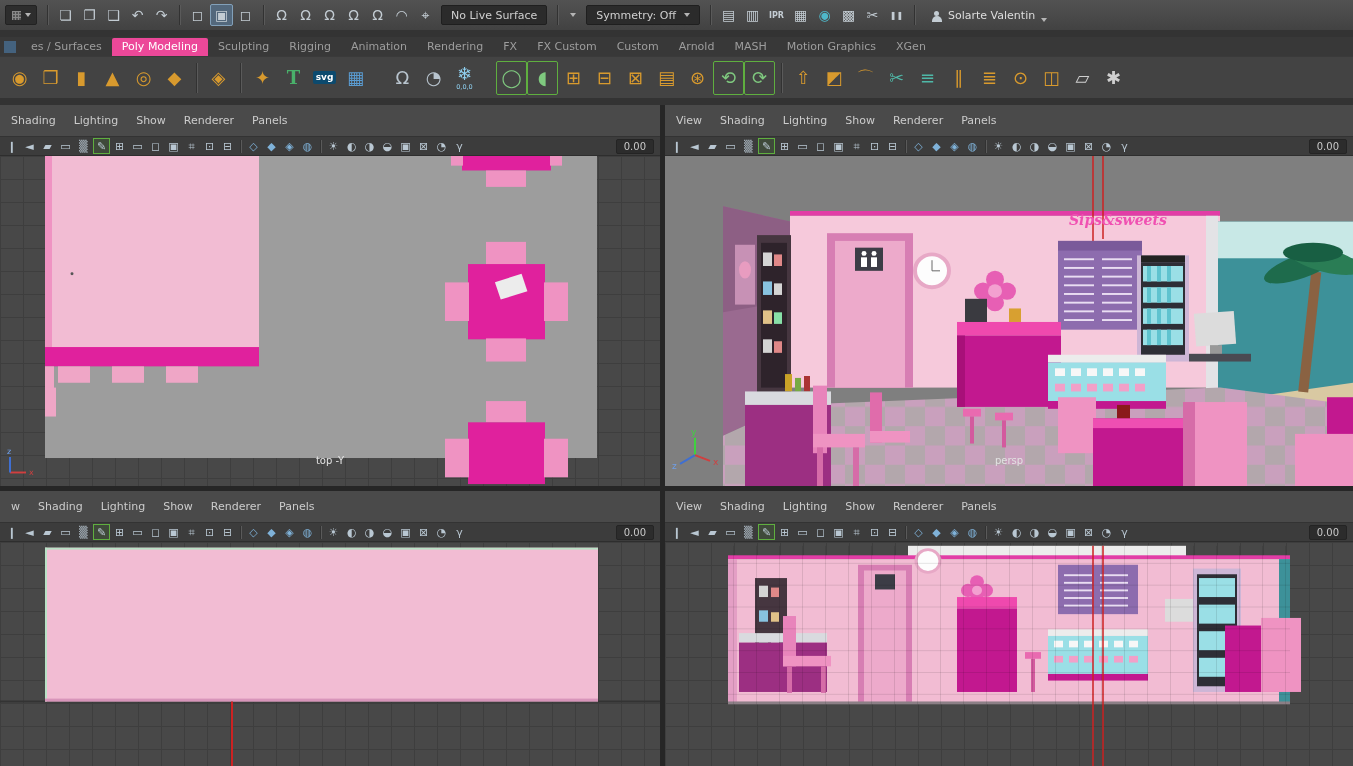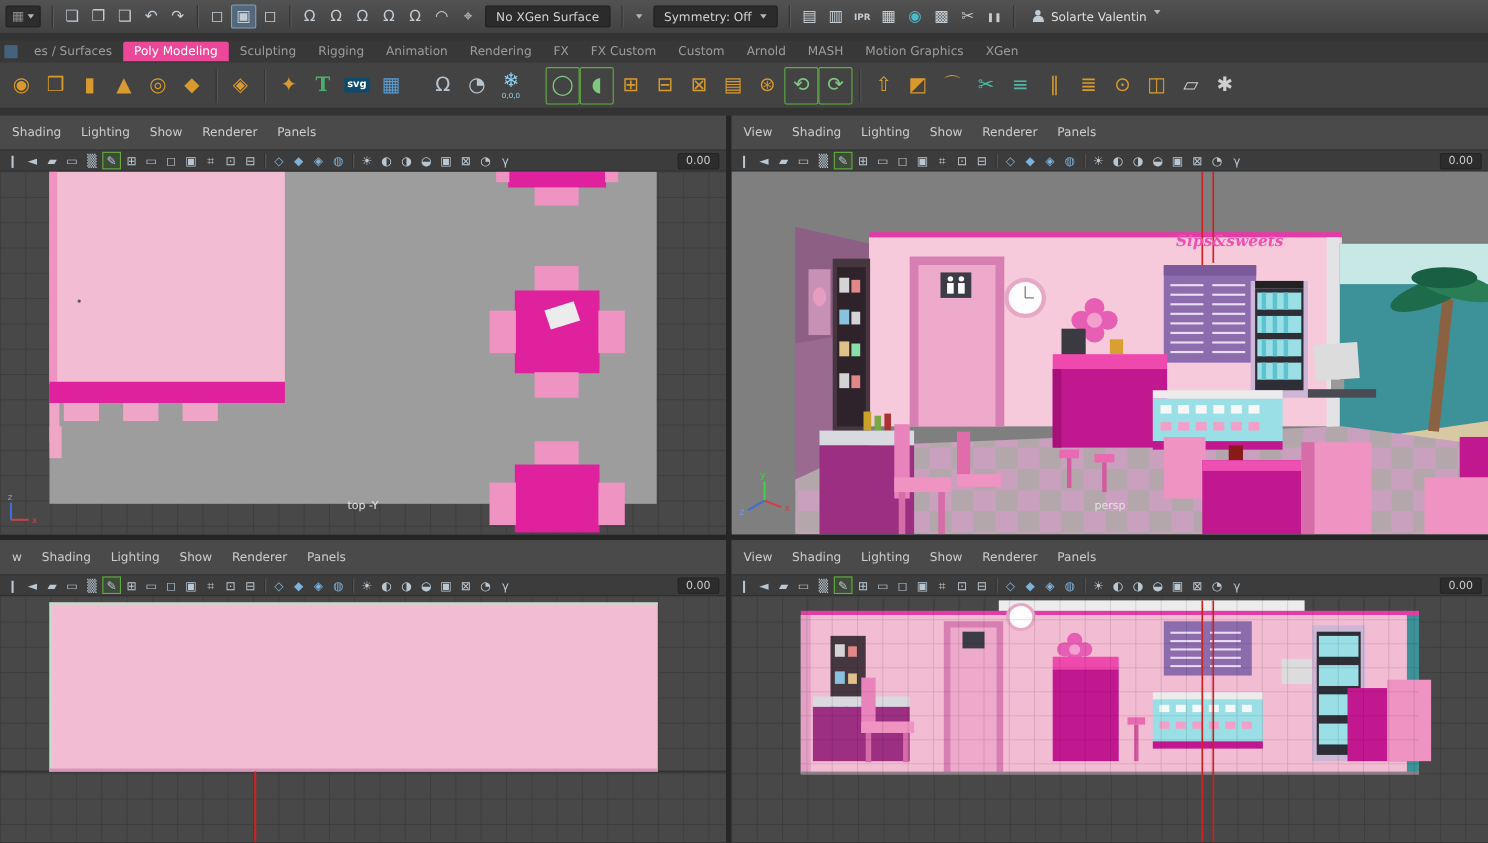--- a/index.html
+++ b/index.html
@@ -12,21 +12,21 @@
 .tb-box{width:32px;height:20px;background:#2d2d2d;border:1px solid #222;border-radius:2px;display:flex;align-items:center;justify-content:center;gap:4px;margin-right:4px}
 .tb-grid{width:9px;height:9px;background-color:#555;background-image:linear-gradient(#8a8a8a 1px,transparent 1px),linear-gradient(90deg,#8a8a8a 1px,transparent 1px);background-size:3px 3px}
 .caret{width:0;height:0;border-left:3.5px solid transparent;border-right:3.5px solid transparent;border-top:4px solid #b5b5b5;display:inline-block}
 .tb-group{display:flex;align-items:center;gap:1px}
 .tbi{width:23px;height:22px;display:flex;align-items:center;justify-content:center;font-size:14px;color:#c3ccd3;border-radius:2px}
 .tbi.active{background:#53687c;border:1px solid #82a0b9}
 .tbi.small{font-size:8px;font-weight:bold}
 .sep-v{width:1px;height:20px;background:#323232;box-shadow:1px 0 0 #5a5a5a;margin:0 6px;display:inline-block;flex:none}
 .gap-sp{width:16px;flex:none;display:inline-block}
 .field{height:20px;background:#2b2b2b;border:1px solid #1f1f1f;border-radius:2px;color:#cfcfcf;font-size:11px;display:flex;align-items:center;gap:8px;padding:0 9px;margin:0 4px;white-space:nowrap}
-.user{display:flex;align-items:flex-start;gap:6px;color:#dddddd;font-size:11px;margin-left:10px;white-space:nowrap}
+.user{display:flex;align-items:flex-end;gap:6px;color:#dddddd;font-size:11px;margin-left:10px;white-space:nowrap}
 .person{width:11px;height:11px;position:relative}
 .person::before{content:"";position:absolute;left:3px;top:0;width:5px;height:5px;border-radius:50%;background:#c3ccd3}
 .person::after{content:"";position:absolute;left:.5px;top:5.5px;width:10px;height:5.5px;border-radius:5px 5px 0 0;background:#c3ccd3}
 
 
 .strip{height:7px;background:#333;flex:none}
 .tabs{height:19px;background:#383838;display:flex;align-items:flex-end;padding-left:2px;flex:none}
 .tab-corner{width:12px;height:12px;background:#44627e;margin:0 5px 3px 2px;flex:none}
 .tab{font-size:11px;color:#9d9d9d;padding:2px 10px 3px;white-space:nowrap}
 .tab.active{background:#ec4899;color:#ffffff;border-radius:2px 2px 0 0}
@@ -87,21 +87,21 @@
 
     <span class="tbi" data-name="snap-to-grids-icon">Ω</span>
         <span class="tbi" data-name="snap-to-curves-icon">Ω</span>
         <span class="tbi" data-name="snap-to-points-icon">Ω</span>
         <span class="tbi" data-name="snap-to-projected-center-icon">Ω</span>
         <span class="tbi" data-name="snap-to-view-planes-icon">Ω</span>
         <span class="tbi" data-name="make-live-icon">◠</span>
         <span class="tbi" data-name="snap-together-icon">⌖</span>
       </div>
     <div class="field" data-name="live-surface-field">
-      <span data-name="live-surface-label">No XGen Surface</span>
+      <span data-name="live-surface-label">No Live Surface</span>
     </div>
     <span class="sep-v" data-name="divider"></span>
     <span class="caret" data-name="chevron-down-icon" style="margin:0 6px"></span>
     <div class="field" data-name="symmetry-field">
       <span data-name="symmetry-label">Symmetry: Off</span>
       <span class="caret" data-name="chevron-down-icon"></span>
     </div>
     <span class="sep-v" data-name="divider"></span>
     <div class="tb-group" data-name="render-icon-group">
 

